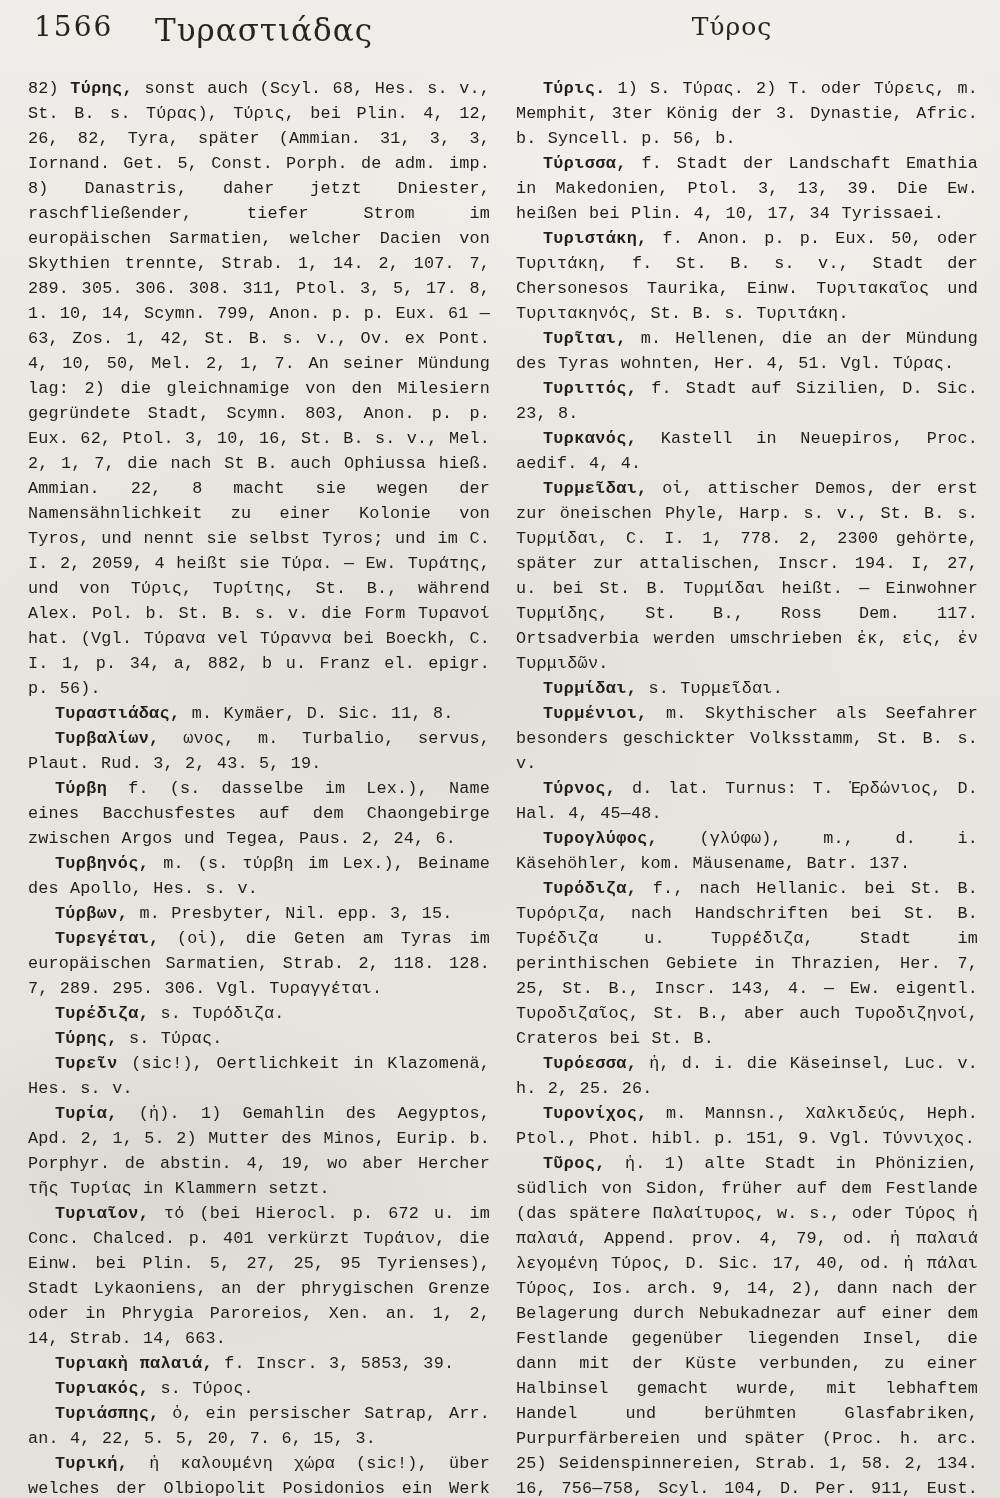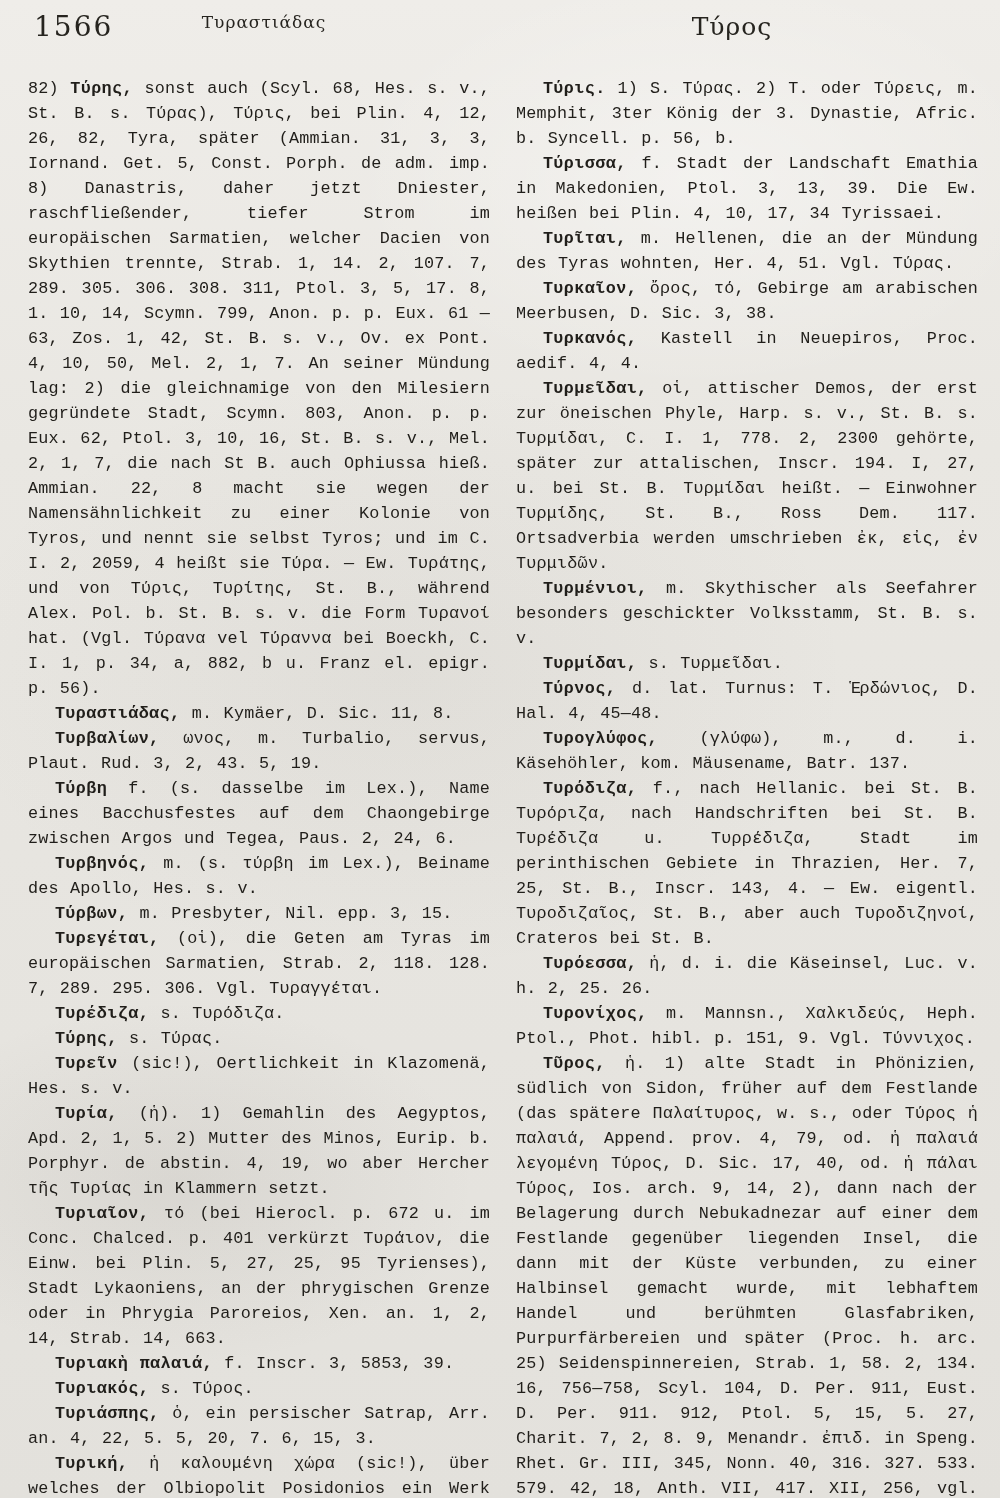--- a/index.html
+++ b/index.html
@@ -34,21 +34,21 @@
     font-size: 28px;
     letter-spacing: 2px;
     color: #26241f;
   }
   .head-left {
     position: absolute;
     left: 28px;
     top: 12px;
     width: 472px;
     text-align: center;
-    font-size: 17px;
+    font-size: 31px;
     letter-spacing: 1px;
     color: #26241f;
   }
   .head-right {
     position: absolute;
     left: 506px;
     top: 12px;
     width: 452px;
     text-align: center;
     font-size: 25px;
@@ -112,26 +112,27 @@
         <p class="entry"><b class="headword">Τυριακὴ παλαιά,</b> <span class="entry-body">f. Inscr. 3, 5853, 39.</span></p>
         <p class="entry"><b class="headword">Τυριακός,</b> <span class="entry-body">s. Τύρος.</span></p>
         <p class="entry"><b class="headword">Τυριάσπης,</b> <span class="entry-body">ὁ, ein persischer Satrap, Arr. an. 4, 22, 5. 5, 20, 7. 6, 15, 3.</span></p>
         <p class="entry"><b class="headword">Τυρική,</b> <span class="entry-body">ἡ καλουμένη χώρα (sic!), über welches der Olbiopolit Posidonios ein Werk schrieb, Suid. s. Ποσειδώνιος.</span></p>
         <p class="entry"><b class="headword">Τύριλος</b> <span class="entry-body">(Turullus), m., cfr. C. I. 2, 2023 lemm.</span></p>
         <p class="entry"><b class="headword">Τυριμμᾶς,</b> <span class="entry-body">ᾶ, m. (doch bei Parthen. 3, 1 gen. -ίμμα). 1) Epirot, Vater der Euippe, Parthen. Erot. 3, 1. 2) König von Makedonien, Sohn des Könos, Vater des Perdikkas, Heraklide, Porph. Tyr. fr. 1 b. Syncell. p. 261, d, Theophil. ad Antol. II. p. 94, D. Sic. 7, 16 b. Euseb. Chron. p. 169. — Vergl. C. I. 2, p. 830, b. ext.</span></p>
       </section>
     <section class="column" id="col-right">
         <p class="entry"><b class="headword">Τύρις.</b> <span class="entry-body">1) S. Τύρας. 2) T. oder Τύρεις, m. Memphit, 3ter König der 3. Dynastie, Afric. b. Syncell. p. 56, b.</span></p>
         <p class="entry"><b class="headword">Τύρισσα,</b> <span class="entry-body">f. Stadt der Landschaft Emathia in Makedonien, Ptol. 3, 13, 39. Die Ew. heißen bei Plin. 4, 10, 17, 34 Tyrissaei.</span></p>
+        <p class="entry"><b class="headword">Τυριστάκη,</b> <span class="entry-body">f. Anon. p. p. Eux. 50, oder Τυριτάκη, f. St. B. s. v., Stadt der Chersonesos Taurika, Einw. Τυριτακαῖος und Τυριτακηνός, St. B. s. Τυριτάκη.</span></p>
         <p class="entry"><b class="headword">Τυρῖται,</b> <span class="entry-body">m. Hellenen, die an der Mündung des Tyras wohnten, Her. 4, 51. Vgl. Τύρας.</span></p>
-        <p class="entry"><b class="headword">Τυρκαῖον,</b> <span class="entry-body">ὄρος, τό, Gebirge am arabischen Meerbusen, D. Sic. 3, 38.</span></p>
+        <p class="entry"><b class="headword">Τυριττός,</b> <span class="entry-body">f. Stadt auf Sizilien, D. Sic. 23, 8.</span></p>
         <p class="entry"><b class="headword">Τυρκανός,</b> <span class="entry-body">Kastell in Neuepiros, Proc. aedif. 4, 4.</span></p>
         <p class="entry"><b class="headword">Τυρμεῖδαι,</b> <span class="entry-body">οἱ, attischer Demos, der erst zur öneischen Phyle, Harp. s. v., St. B. s. Τυρμίδαι, C. I. 1, 778. 2, 2300 gehörte, später zur attalischen, Inscr. 194. I, 27, u. bei St. B. Τυρμίδαι heißt. — Einwohner Τυρμίδης, St. B., Ross Dem. 117. Ortsadverbia werden umschrieben ἐκ, εἰς, ἐν Τυρμιδῶν.</span></p>
+        <p class="entry"><b class="headword">Τυρμίδαι,</b> <span class="entry-body">s. Τυρμεῖδαι.</span></p>
         <p class="entry"><b class="headword">Τυρμένιοι,</b> <span class="entry-body">m. Skythischer als Seefahrer besonders geschickter Volksstamm, St. B. s. v.</span></p>
-        <p class="entry"><b class="headword">Τυρμίδαι,</b> <span class="entry-body">s. Τυρμεῖδαι.</span></p>
         <p class="entry"><b class="headword">Τύρνος,</b> <span class="entry-body">d. lat. Turnus: T. Ἑρδώνιος, D. Hal. 4, 45—48.</span></p>
         <p class="entry"><b class="headword">Τυρογλύφος,</b> <span class="entry-body">(γλύφω), m., d. i. Käsehöhler, kom. Mäusename, Batr. 137.</span></p>
         <p class="entry"><b class="headword">Τυρόδιζα,</b> <span class="entry-body">f., nach Hellanic. bei St. B. Τυρόριζα, nach Handschriften bei St. B. Τυρέδιζα u. Τυρρέδιζα, Stadt im perinthischen Gebiete in Thrazien, Her. 7, 25, St. B., Inscr. 143, 4. — Ew. eigentl. Τυροδιζαῖος, St. B., aber auch Τυροδιζηνοί, Crateros bei St. B.</span></p>
         <p class="entry"><b class="headword">Τυρόεσσα,</b> <span class="entry-body">ἡ, d. i. die Käseinsel, Luc. v. h. 2, 25. 26.</span></p>
         <p class="entry"><b class="headword">Τυρονίχος,</b> <span class="entry-body">m. Mannsn., Χαλκιδεύς, Heph. Ptol., Phot. hibl. p. 151, 9. Vgl. Τύννιχος.</span></p>
         <p class="entry"><b class="headword">Τῦρος,</b> <span class="entry-body">ἡ. 1) alte Stadt in Phönizien, südlich von Sidon, früher auf dem Festlande (das spätere Παλαίτυρος, w. s., oder Τύρος ἡ παλαιά, Append. prov. 4, 79, od. ἡ παλαιά λεγομένη Τύρος, D. Sic. 17, 40, od. ἡ πάλαι Τύρος, Ios. arch. 9, 14, 2), dann nach der Belagerung durch Nebukadnezar auf einer dem Festlande gegenüber liegenden Insel, die dann mit der Küste verbunden, zu einer Halbinsel gemacht wurde, mit lebhaftem Handel und berühmten Glasfabriken, Purpurfärbereien und später (Proc. h. arc. 25) Seidenspinnereien, Strab. 1, 58. 2, 134. 16, 756—758, Scyl. 104, D. Per. 911, Eust. D. Per. 911. 912, Ptol. 5, 15, 5. 27, Charit. 7, 2, 8. 9, Menandr. ἐπιδ. in Speng. Rhet. Gr. III, 345, Nonn. 40, 316. 327. 533. 579. 42, 18, Anth. VII, 417. XII, 256, vgl. Ach. Tat. 2, 14, 2 sq., Plin. 5, 19, 17, 76, vgl. 9, 39, 63, 137. 21, 8, 22, 45. 35, 6, 26, 45. Sie hatte ihren Namen entweder von der gleichnamigen Insel im persischen Meerbusen, s. dies. unten, od. von Tyros, dem Sohne des Phönix, Nic. Dam. fr. 6, 15, od. von der Tyro, Eust. D. Per. 911, und war dem tyrischen Herakles heilig, Palaeph. 52, 1. 3, Ios. c. Ap. 1, 18, vgl. Paus. 9, 27, 8, der ihn Idäos nennt, Luc. de Syr. dea 3, Her. 2, 44, Ach. Tat. 2, 14, 2, Charit. 7, 2, 6. 8, 5, 2, Ant. Diog. 9, Cic. de n. d. 3, 16, 42. ad Att. 9, 9, 2. Alexander eroberte sie nach</span></p>
       </section>
   </main>
 </div>
 

